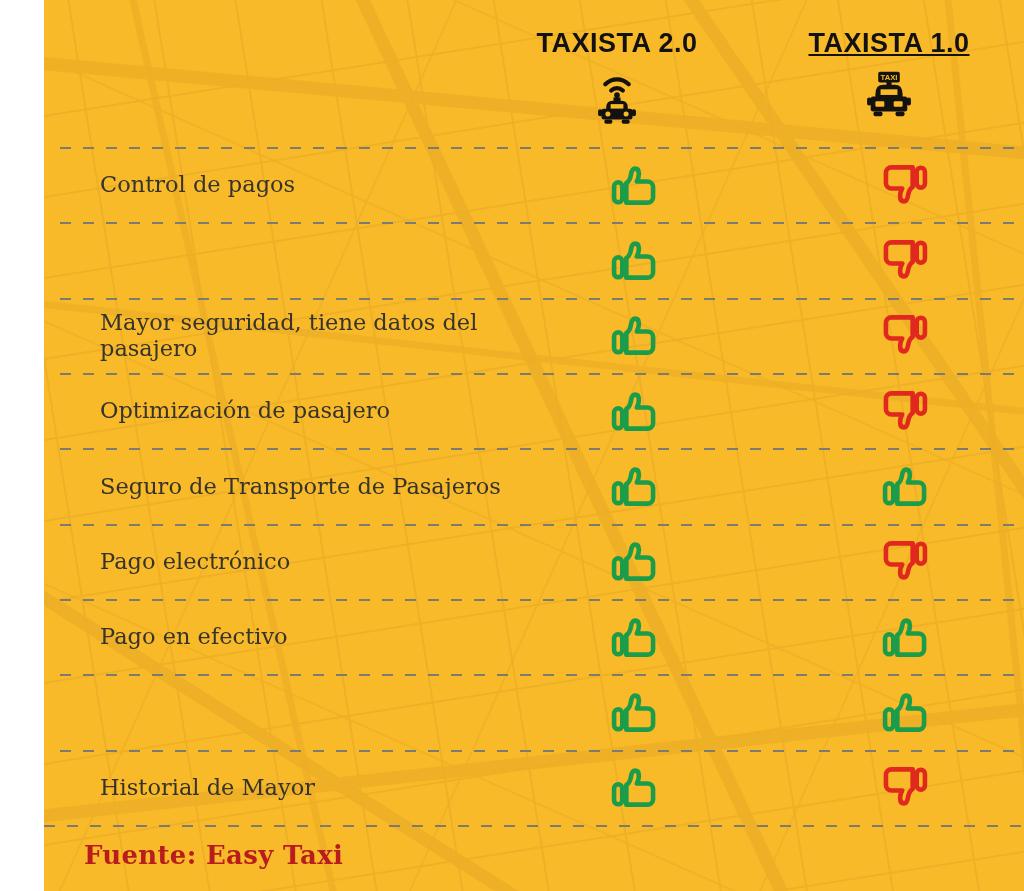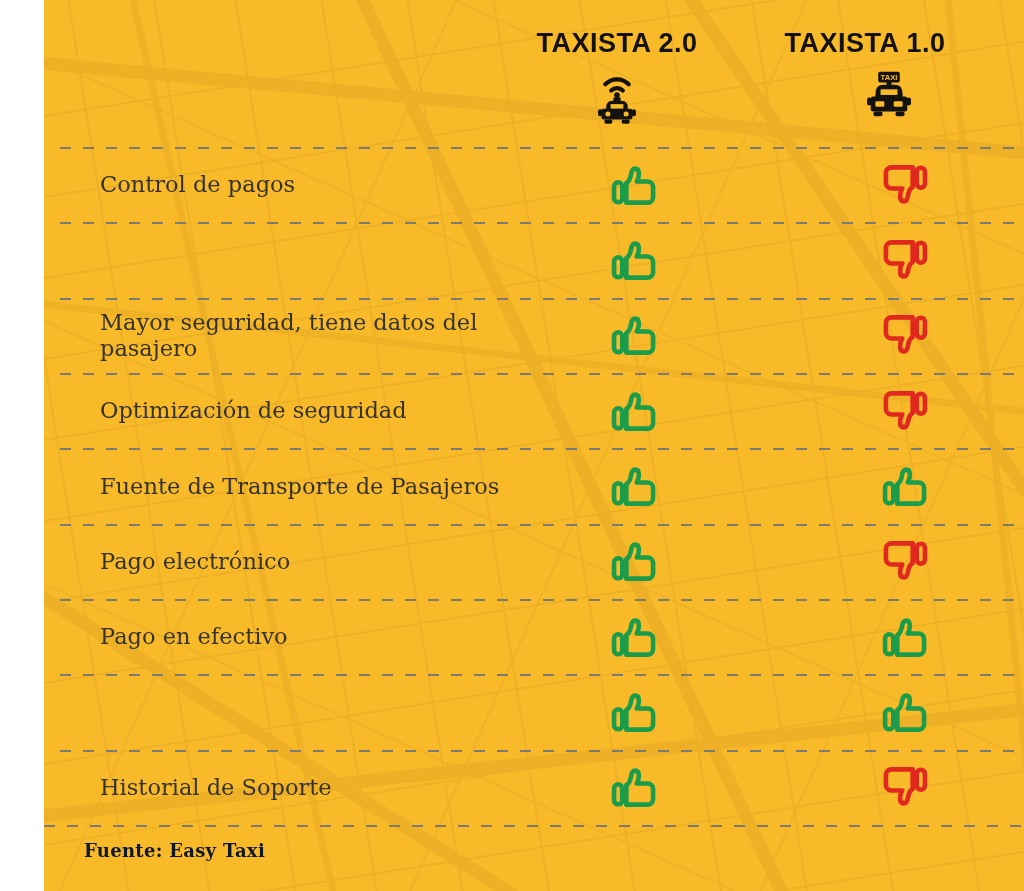--- a/index.html
+++ b/index.html
@@ -12,21 +12,21 @@
     margin-left:44px;
   }
   .map-bg{position:absolute;left:0;top:0;width:1024px;height:891px;pointer-events:none;}
   
   .col-header{
     position:absolute;top:28px;width:260px;text-align:center;
     font-family:"Liberation Sans", sans-serif;
     font-weight:bold;font-size:27px;color:#141210;letter-spacing:0.5px;
   }
   .hdr-20{left:443px;}
-  .hdr-10{left:691px;}
+  .hdr-10{left:715px;text-decoration:underline;}
   .col-icon{position:absolute;top:68px;width:60px;height:58px;}
   .icon-20{left:543px;}
   .icon-10{left:815px;}
   
   .rows{
     position:absolute;left:16px;top:147px;width:1024px;height:678px;
     display:flex;flex-direction:column;
   }
   .row{
     position:relative;flex:1 1 0;
@@ -42,21 +42,21 @@
   .cell{position:absolute;top:50%;transform:translateY(-50%);width:46px;height:46px;}
   .cell-20{left:551px;}
   .cell-10{left:822px;}
   .thumb{display:block;width:46px;height:46px;}
   .bottom-line{
     position:absolute;left:0;top:825px;width:1024px;height:2px;
     background-image:repeating-linear-gradient(90deg,#7c7b6f 0 11px, rgba(0,0,0,0) 11px 23px);
   }
   .footer{
     position:absolute;left:40px;top:840px;
-    font-size:18px;font-weight:bold;color:#0f172a;letter-spacing:0.3px;
+    font-size:26px;font-weight:bold;color:#b91c1c;letter-spacing:0.3px;
   }
 </style>
 </head>
 <body>
 
 <div class="stage">
 
   <svg class="map-bg" viewBox="0 0 1024 891" aria-hidden="true">
     <g stroke="#edaf26" fill="none">
 
@@ -178,41 +178,41 @@
               <rect x="3.2" y="21.2" width="8.6" height="20.8" rx="4.3"></rect>
               <path d="M16 42.4 L16 21.9 C18.5 20.6 20.2 17.2 20.9 12.9 C21.5 9.2 22.9 6.9 25.1 6.9 C27.7 6.9 29.1 9.1 29.1 12.3 C29.1 15.6 27.8 18.8 26.9 20.4 L38 20.4 C41.4 20.4 43.9 22.9 43.9 26.1 L43.9 36.7 C43.9 39.9 41.4 42.4 38 42.4 Z"></path>
             </g>
           </svg>
         </div>
   </div>
 
 
 
   <div class="row">
-    <div class="feature">Optimización de seguridad</div>
-    <div class="cell cell-20">
-          <svg class="thumb" viewBox="0 0 48 48">
-            <g fill="none" stroke="#1b9c4b" stroke-width="4.8" stroke-linejoin="round" stroke-linecap="round">
-              <rect x="3.2" y="21.2" width="8.6" height="20.8" rx="4.3"></rect>
-              <path d="M16 42.4 L16 21.9 C18.5 20.6 20.2 17.2 20.9 12.9 C21.5 9.2 22.9 6.9 25.1 6.9 C27.7 6.9 29.1 9.1 29.1 12.3 C29.1 15.6 27.8 18.8 26.9 20.4 L38 20.4 C41.4 20.4 43.9 22.9 43.9 26.1 L43.9 36.7 C43.9 39.9 41.4 42.4 38 42.4 Z"></path>
-            </g>
-          </svg>
-        </div>
-    <div class="cell cell-10">
-          <svg class="thumb" viewBox="0 0 48 48">
-            <g fill="none" stroke="#e0281e" stroke-width="4.8" stroke-linejoin="round" stroke-linecap="round" transform="rotate(180 24 24)">
-              <rect x="3.2" y="21.2" width="8.6" height="20.8" rx="4.3"></rect>
-              <path d="M16 42.4 L16 21.9 C18.5 20.6 20.2 17.2 20.9 12.9 C21.5 9.2 22.9 6.9 25.1 6.9 C27.7 6.9 29.1 9.1 29.1 12.3 C29.1 15.6 27.8 18.8 26.9 20.4 L38 20.4 C41.4 20.4 43.9 22.9 43.9 26.1 L43.9 36.7 C43.9 39.9 41.4 42.4 38 42.4 Z"></path>
-            </g>
-          </svg>
-        </div>
-  </div>
-
-  <div class="row">
-    <div class="feature">Fuente de Transporte de Pasajeros</div>
+    <div class="feature">Optimización de pasajero</div>
+    <div class="cell cell-20">
+          <svg class="thumb" viewBox="0 0 48 48">
+            <g fill="none" stroke="#1b9c4b" stroke-width="4.8" stroke-linejoin="round" stroke-linecap="round">
+              <rect x="3.2" y="21.2" width="8.6" height="20.8" rx="4.3"></rect>
+              <path d="M16 42.4 L16 21.9 C18.5 20.6 20.2 17.2 20.9 12.9 C21.5 9.2 22.9 6.9 25.1 6.9 C27.7 6.9 29.1 9.1 29.1 12.3 C29.1 15.6 27.8 18.8 26.9 20.4 L38 20.4 C41.4 20.4 43.9 22.9 43.9 26.1 L43.9 36.7 C43.9 39.9 41.4 42.4 38 42.4 Z"></path>
+            </g>
+          </svg>
+        </div>
+    <div class="cell cell-10">
+          <svg class="thumb" viewBox="0 0 48 48">
+            <g fill="none" stroke="#e0281e" stroke-width="4.8" stroke-linejoin="round" stroke-linecap="round" transform="rotate(180 24 24)">
+              <rect x="3.2" y="21.2" width="8.6" height="20.8" rx="4.3"></rect>
+              <path d="M16 42.4 L16 21.9 C18.5 20.6 20.2 17.2 20.9 12.9 C21.5 9.2 22.9 6.9 25.1 6.9 C27.7 6.9 29.1 9.1 29.1 12.3 C29.1 15.6 27.8 18.8 26.9 20.4 L38 20.4 C41.4 20.4 43.9 22.9 43.9 26.1 L43.9 36.7 C43.9 39.9 41.4 42.4 38 42.4 Z"></path>
+            </g>
+          </svg>
+        </div>
+  </div>
+
+  <div class="row">
+    <div class="feature">Seguro de Transporte de Pasajeros</div>
     <div class="cell cell-20">
           <svg class="thumb" viewBox="0 0 48 48">
             <g fill="none" stroke="#1b9c4b" stroke-width="4.8" stroke-linejoin="round" stroke-linecap="round">
               <rect x="3.2" y="21.2" width="8.6" height="20.8" rx="4.3"></rect>
               <path d="M16 42.4 L16 21.9 C18.5 20.6 20.2 17.2 20.9 12.9 C21.5 9.2 22.9 6.9 25.1 6.9 C27.7 6.9 29.1 9.1 29.1 12.3 C29.1 15.6 27.8 18.8 26.9 20.4 L38 20.4 C41.4 20.4 43.9 22.9 43.9 26.1 L43.9 36.7 C43.9 39.9 41.4 42.4 38 42.4 Z"></path>
             </g>
           </svg>
         </div>
     <div class="cell cell-10">
           <svg class="thumb" viewBox="0 0 48 48">
@@ -277,21 +277,21 @@
           <svg class="thumb" viewBox="0 0 48 48">
             <g fill="none" stroke="#1b9c4b" stroke-width="4.8" stroke-linejoin="round" stroke-linecap="round">
               <rect x="3.2" y="21.2" width="8.6" height="20.8" rx="4.3"></rect>
               <path d="M16 42.4 L16 21.9 C18.5 20.6 20.2 17.2 20.9 12.9 C21.5 9.2 22.9 6.9 25.1 6.9 C27.7 6.9 29.1 9.1 29.1 12.3 C29.1 15.6 27.8 18.8 26.9 20.4 L38 20.4 C41.4 20.4 43.9 22.9 43.9 26.1 L43.9 36.7 C43.9 39.9 41.4 42.4 38 42.4 Z"></path>
             </g>
           </svg>
         </div>
   </div>
 
   <div class="row">
-    <div class="feature">Historial de Soporte</div>
+    <div class="feature">Historial de Mayor</div>
     <div class="cell cell-20">
           <svg class="thumb" viewBox="0 0 48 48">
             <g fill="none" stroke="#1b9c4b" stroke-width="4.8" stroke-linejoin="round" stroke-linecap="round">
               <rect x="3.2" y="21.2" width="8.6" height="20.8" rx="4.3"></rect>
               <path d="M16 42.4 L16 21.9 C18.5 20.6 20.2 17.2 20.9 12.9 C21.5 9.2 22.9 6.9 25.1 6.9 C27.7 6.9 29.1 9.1 29.1 12.3 C29.1 15.6 27.8 18.8 26.9 20.4 L38 20.4 C41.4 20.4 43.9 22.9 43.9 26.1 L43.9 36.7 C43.9 39.9 41.4 42.4 38 42.4 Z"></path>
             </g>
           </svg>
         </div>
     <div class="cell cell-10">
           <svg class="thumb" viewBox="0 0 48 48">

